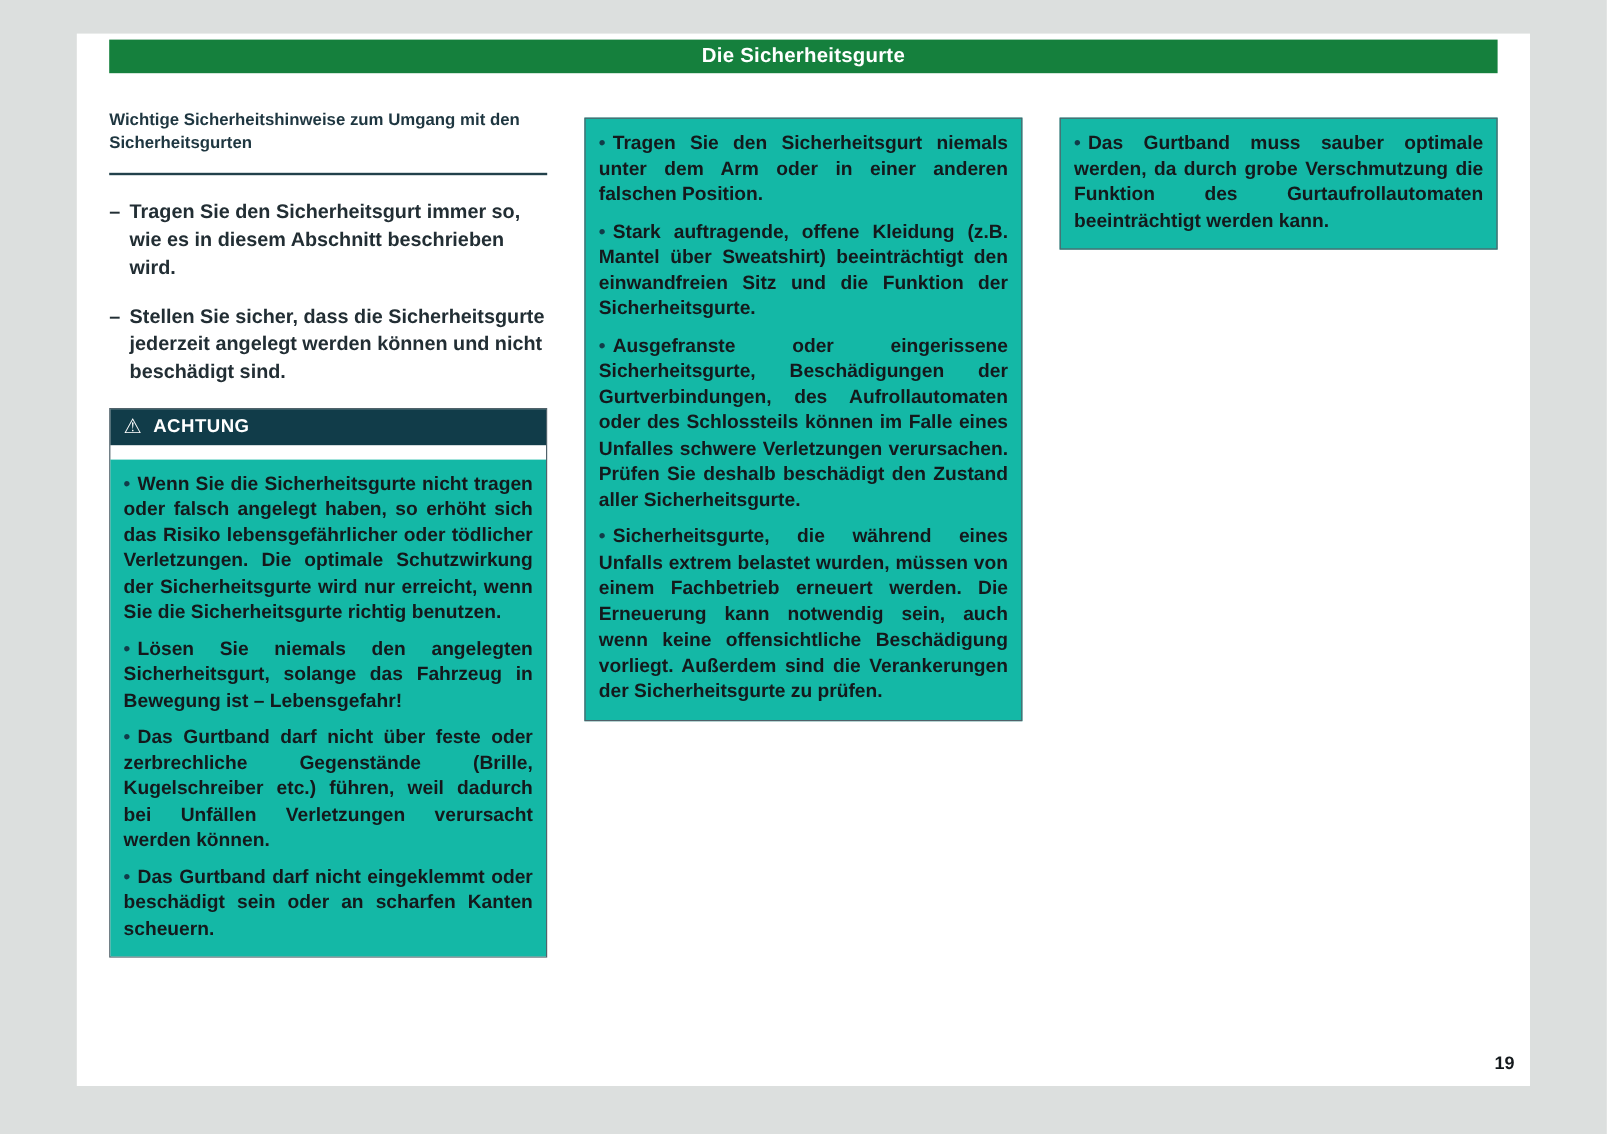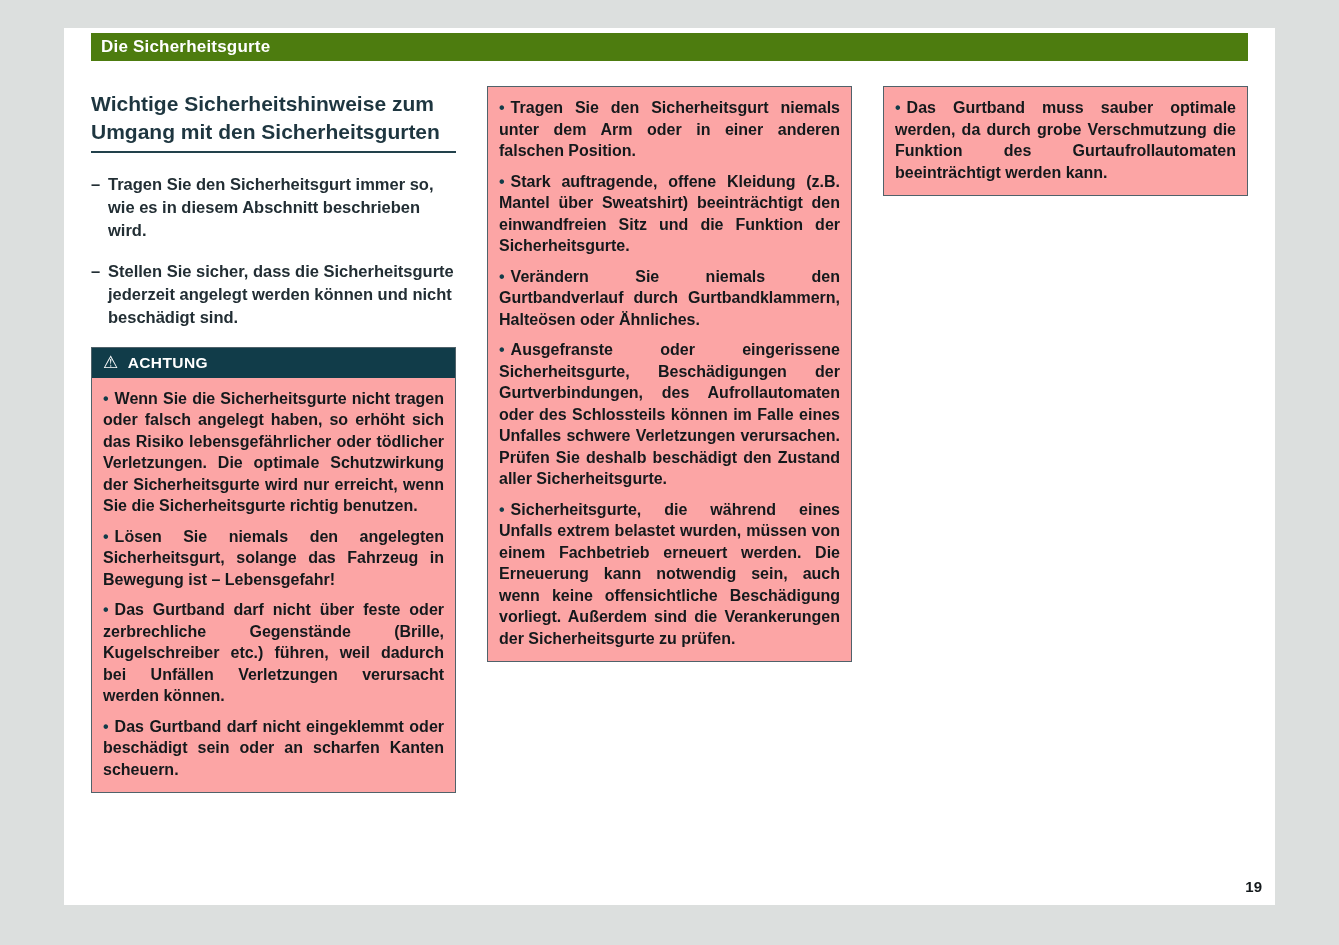--- a/index.html
+++ b/index.html
@@ -17,43 +17,42 @@
     width: 1211px;
     height: 877px;
     margin: 28px 64px 0;
     background: #ffffff;
   }
   .content {
     padding: 5px 27px 0;
   }
   .header-bar {
     height: 28px;
-    background: #4d7c0f;
+    background: #15803d;
     color: #ffffff;
     font-weight: bold;
     font-size: 17px;
     line-height: 28px;
-    text-align: left;
+    text-align: center;
     letter-spacing: 0.2px;
-    padding-left: 10px;
   }
   .columns {
     display: grid;
     grid-template-columns: 1fr 1fr 1fr;
     column-gap: 31px;
     margin-top: 25px;
     align-items: start;
   }
   .col { min-width: 0; }
 
   .section-heading {
     margin: 4px 0 20px;
-    padding-bottom: 4px;
+    padding-bottom: 16px;
     border-bottom: 2px solid #22414b;
-    font-size: 21px;
+    font-size: 14px;
     line-height: 1.35;
     font-weight: bold;
     color: #1e3640;
   }
   .dash-item {
     position: relative;
     margin: 0 0 18px;
     padding-left: 17px;
     font-size: 16.5px;
     line-height: 23px;
@@ -81,22 +80,23 @@
     font-size: 15.5px;
     letter-spacing: 0.4px;
   }
   .warning-head .warn-glyph {
     font-size: 17px;
     line-height: 1;
     font-weight: normal;
   }
 
   .gray-box {
-    background: #fca5a5;
+    background: #14b8a6;
     padding: 10px 11px 12px;
+    margin-top: 12px;
   }
   .bordered {
     border: 1px solid #50626a;
   }
   .bullet {
     margin: 0 0 9px;
     font-size: 16px;
     line-height: 21.5px;
     text-align: justify;
     hyphens: auto;
@@ -157,21 +157,20 @@
             <p class="bullet"><span class="dot">•</span><span>Das Gurtband darf nicht über feste oder zerbrechliche Gegenstände (Brille, Kugelschreiber etc.) führen, weil dadurch bei Unfällen Verletzungen verursacht werden können.</span></p>
             <p class="bullet"><span class="dot">•</span><span>Das Gurtband darf nicht eingeklemmt oder beschädigt sein oder an scharfen Kanten scheuern.</span></p>
           </div>
         </div>
       </div>
 
       <div class="col">
         <div class="gray-box bordered">
           <p class="bullet"><span class="dot">•</span><span>Tragen Sie den Sicherheitsgurt niemals unter dem Arm oder in einer anderen falschen Position.</span></p>
           <p class="bullet"><span class="dot">•</span><span>Stark auftragende, offene Kleidung (z.B. Mantel über Sweatshirt) beeinträchtigt den einwandfreien Sitz und die Funktion der Sicherheitsgurte.</span></p>
-          <p class="bullet"><span class="dot">•</span><span>Verändern Sie niemals den Gurtbandverlauf durch Gurtbandklammern, Halteösen oder Ähnliches.</span></p>
           <p class="bullet"><span class="dot">•</span><span>Ausgefranste oder eingerissene Sicherheitsgurte, Beschädigungen der Gurtverbindungen, des Aufrollautomaten oder des Schlossteils können im Falle eines Unfalles schwere Verletzungen verursachen. Prüfen Sie deshalb beschädigt den Zustand aller Sicherheitsgurte.</span></p>
           <p class="bullet"><span class="dot">•</span><span>Sicherheitsgurte, die während eines Unfalls extrem belastet wurden, müssen von einem Fachbetrieb erneuert werden. Die Erneuerung kann notwendig sein, auch wenn keine offensichtliche Beschädigung vorliegt. Außerdem sind die Verankerungen der Sicherheitsgurte zu prüfen.</span></p>
         </div>
       </div>
 
       <div class="col">
         <div class="gray-box bordered">
           <p class="bullet"><span class="dot">•</span><span>Das Gurtband muss sauber optimale werden, da durch grobe Verschmutzung die Funktion des Gurtaufrollautomaten beeinträchtigt werden kann.</span></p>
         </div>
       </div>

